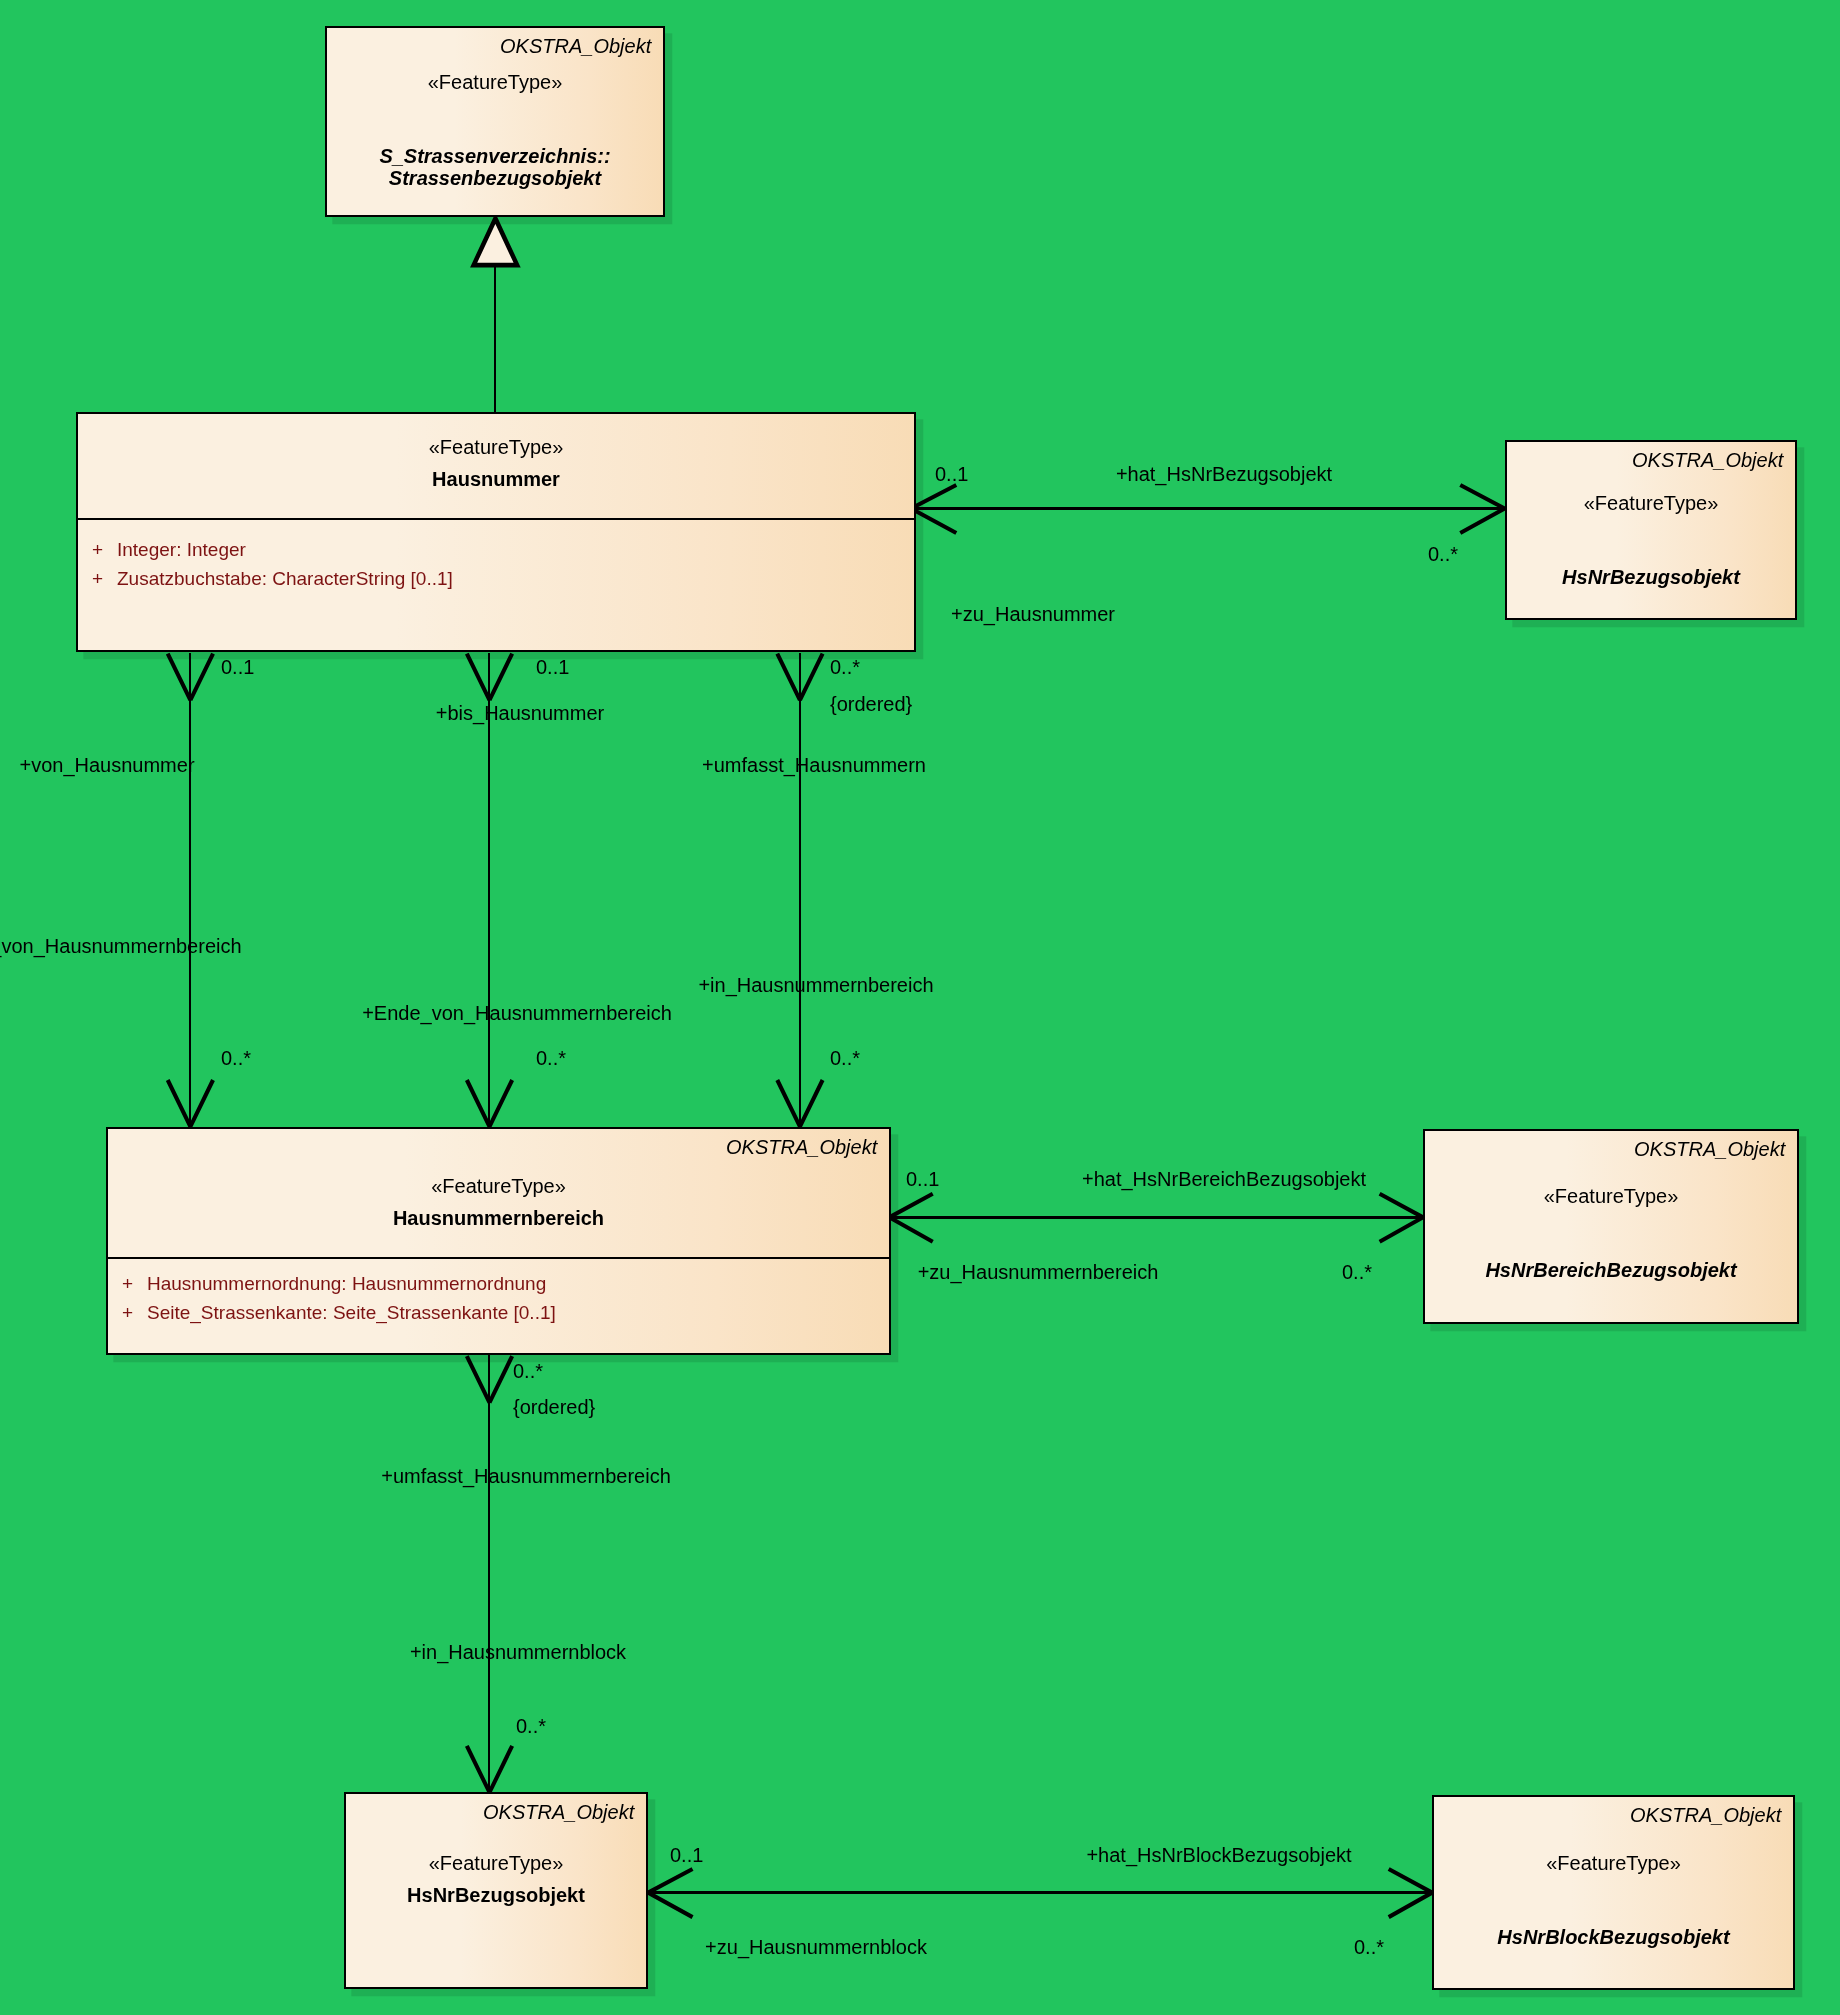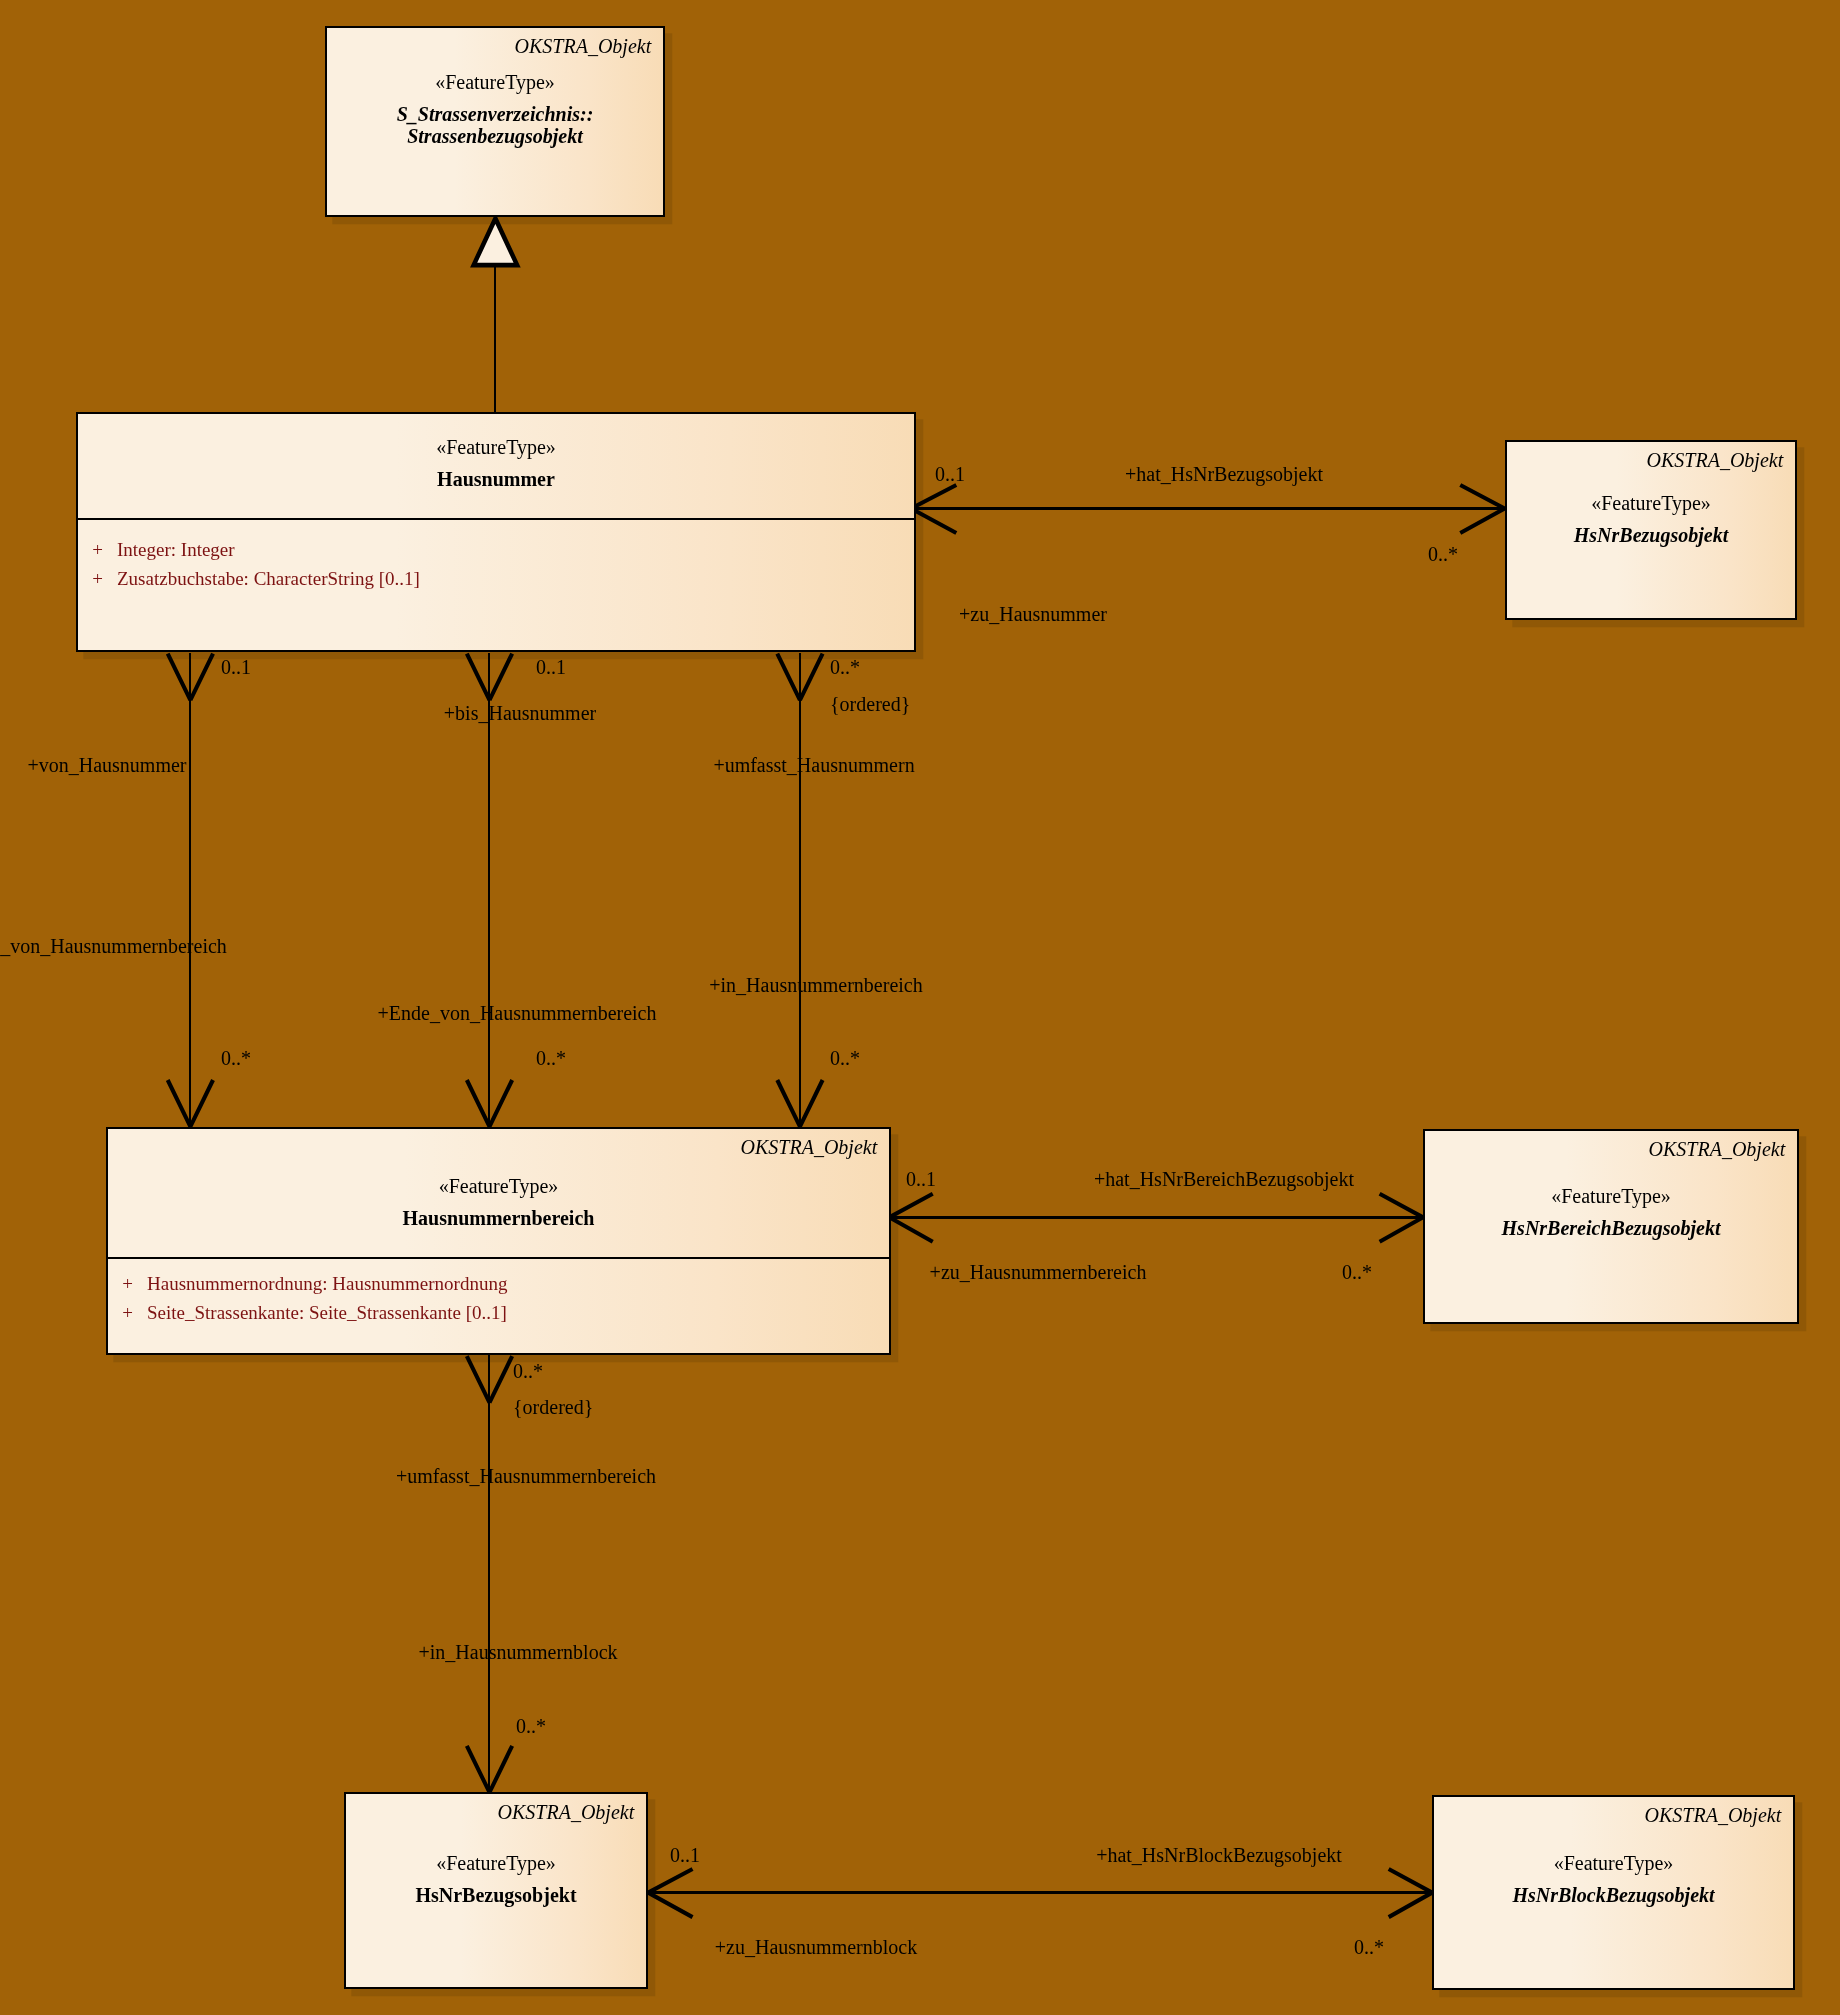--- a/index.html
+++ b/index.html
@@ -1,20 +1,20 @@
 <!DOCTYPE html>
 <html style="font-size:7.3px"><head>
 <meta charset="utf-8">
 <style>
   html,body{margin:0;padding:0;background:#ffffff;}
   #canvas{
     position:relative;
     width:1841px;height:2015px;
-    background:#a16207;
-    font-family:Liberation Serif, serif;
+    background:#22c55e;
+    font-family:Liberation Sans, sans-serif;
     overflow:hidden;
   }
   
   .uml-box{
     position:absolute;
     box-sizing:border-box;
     border:2.3px solid #000000;
     background:linear-gradient(to right,#fbf0e0 0%,#fbf0e0 38%,#fae4c8 78%,#f8dcb6 100%);
     box-shadow:7.3px 7.3px 0 0 rgba(0,0,0,0.10);
     display:flex;flex-direction:column;
@@ -27,21 +27,21 @@
     white-space:nowrap;
   }
   .stereo{
     text-align:center;font-size:20px;color:#000;
     line-height:1.05;
   }
   .cname{
     text-align:center;font-size:20px;color:#000;
     font-weight:bold;line-height:1.12;
   }
-  .cname.abstract{font-style:italic;}
+  .cname.abstract{font-style:italic;margin-top:42px;}
   .head-block{
     position:absolute;left:0;right:0;
     display:flex;flex-direction:column;gap:10px;
     align-items:center;justify-content:center;
   }
   
   .attrs{padding:15.4px 0 0 0;}
   .attr-row{
     display:flex;align-items:flex-start;
     font-size:19px;color:#7d1212;line-height:1.34;

